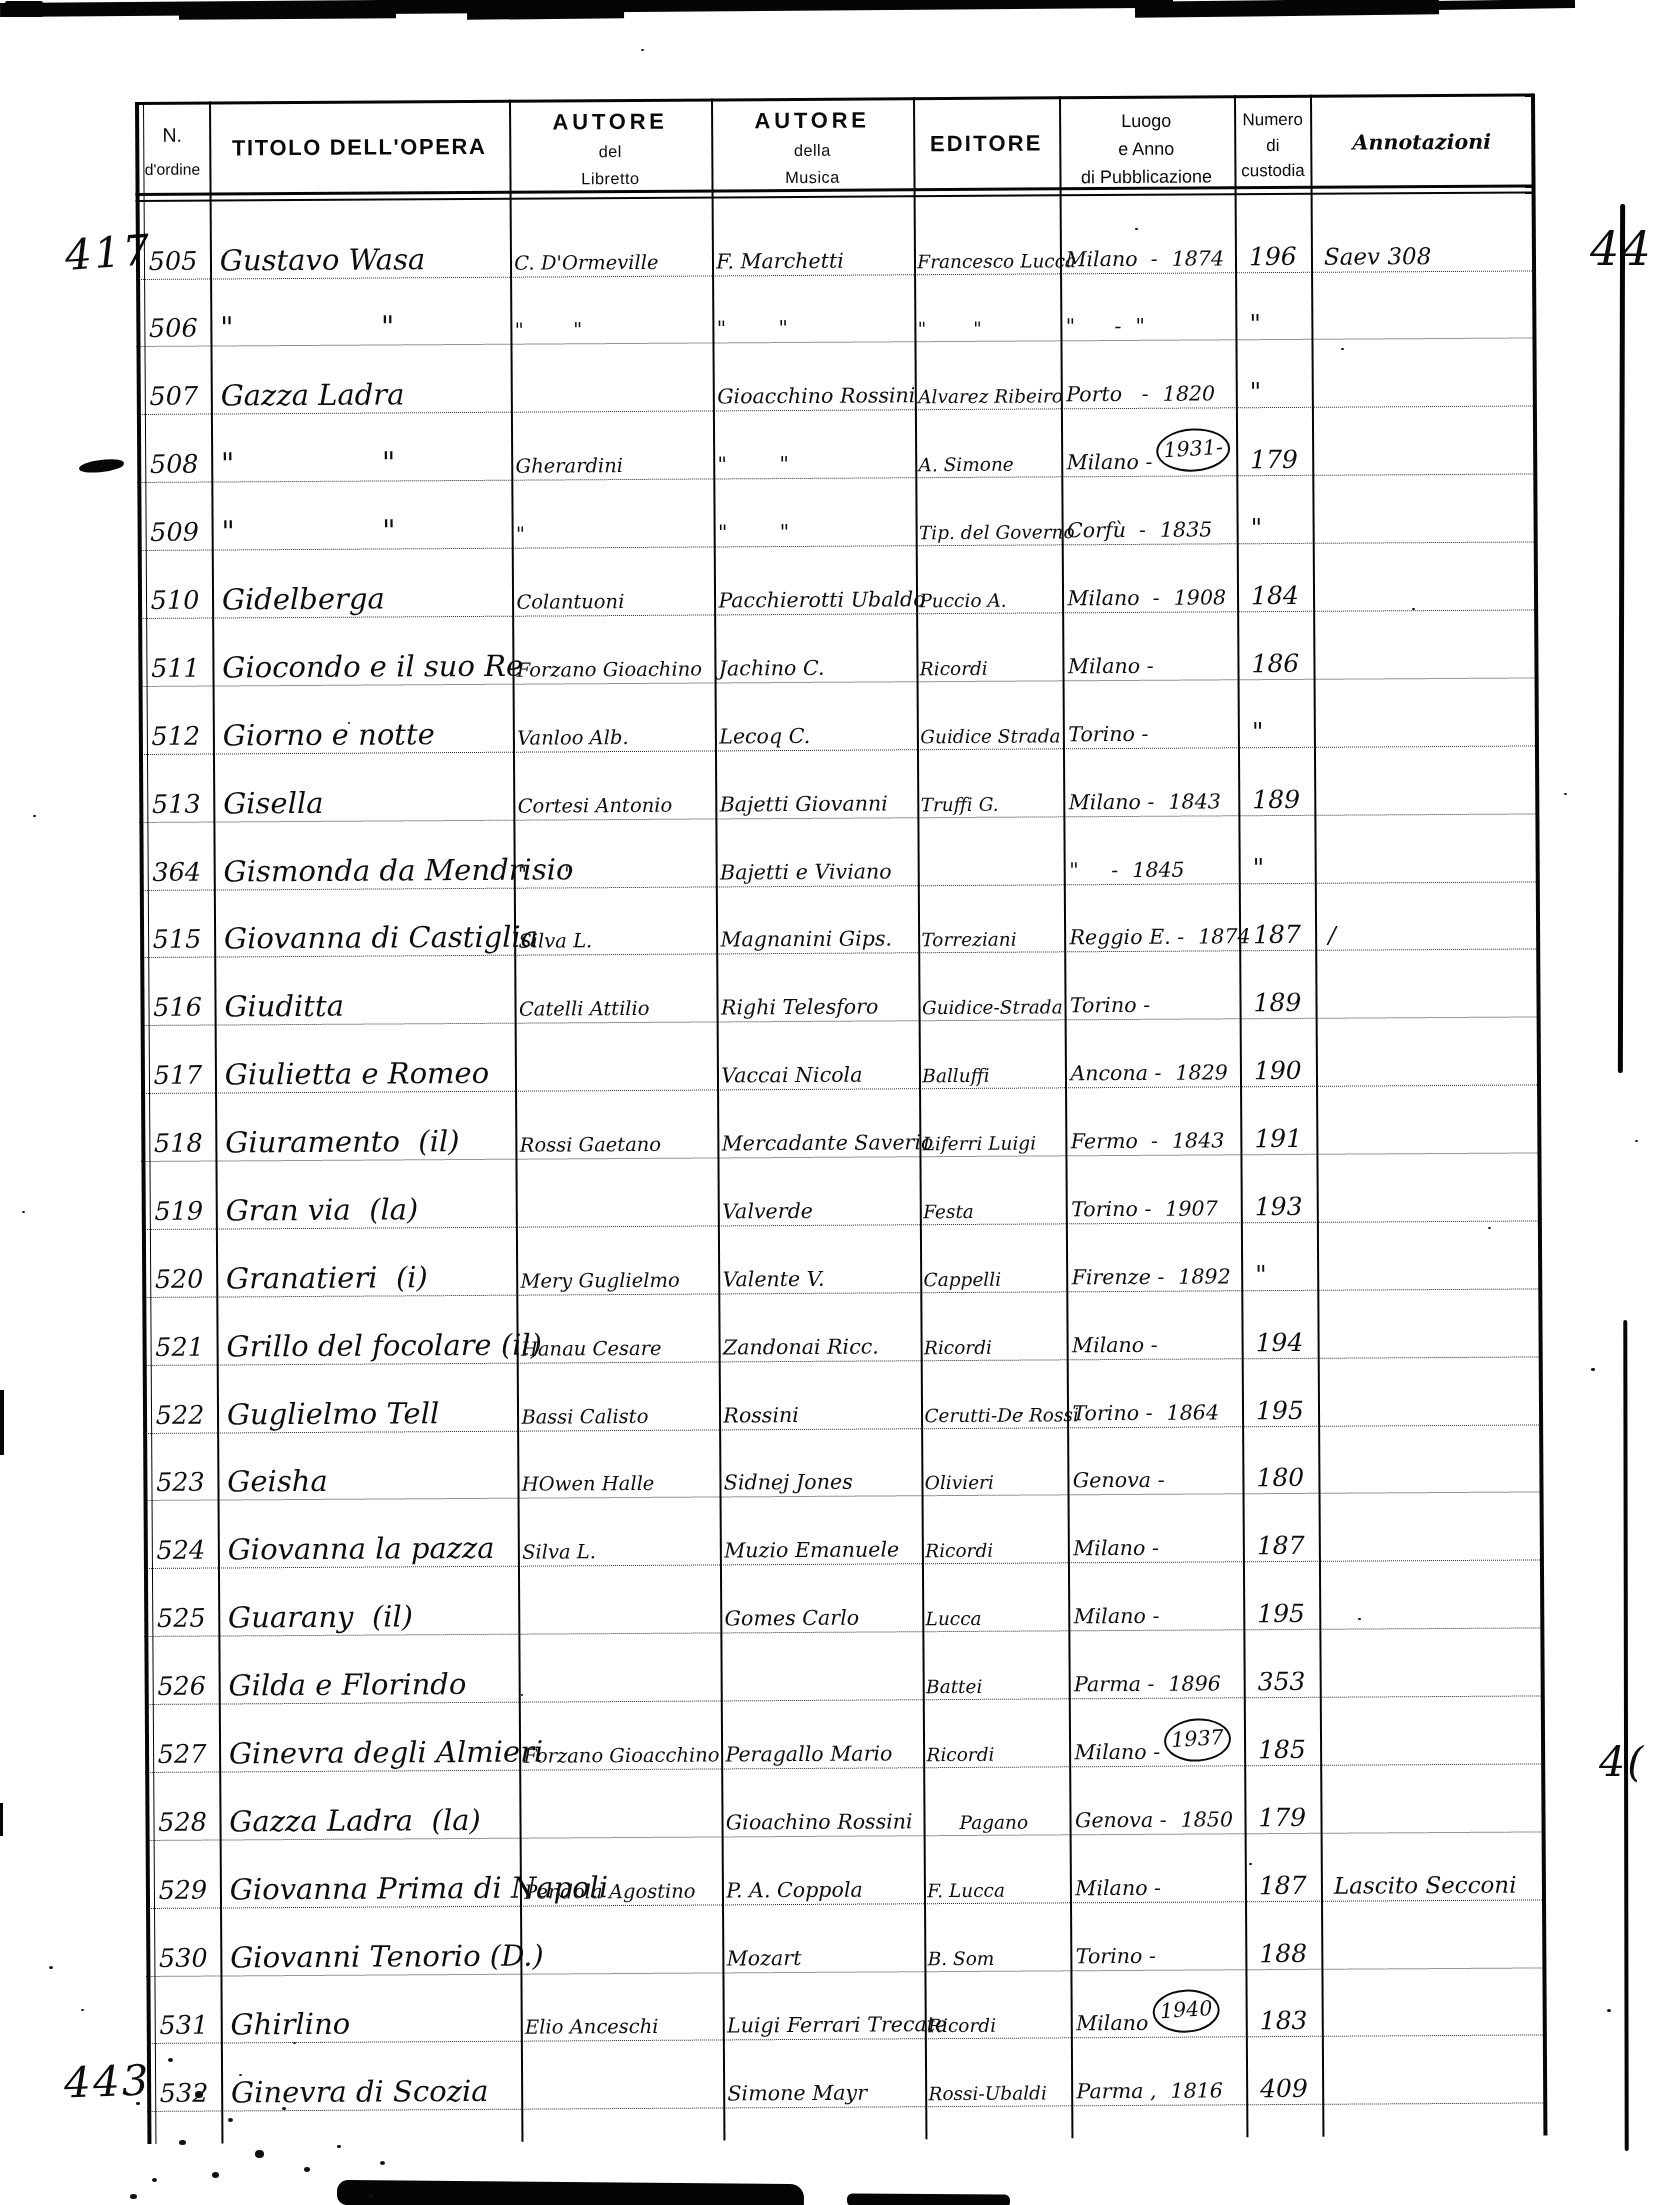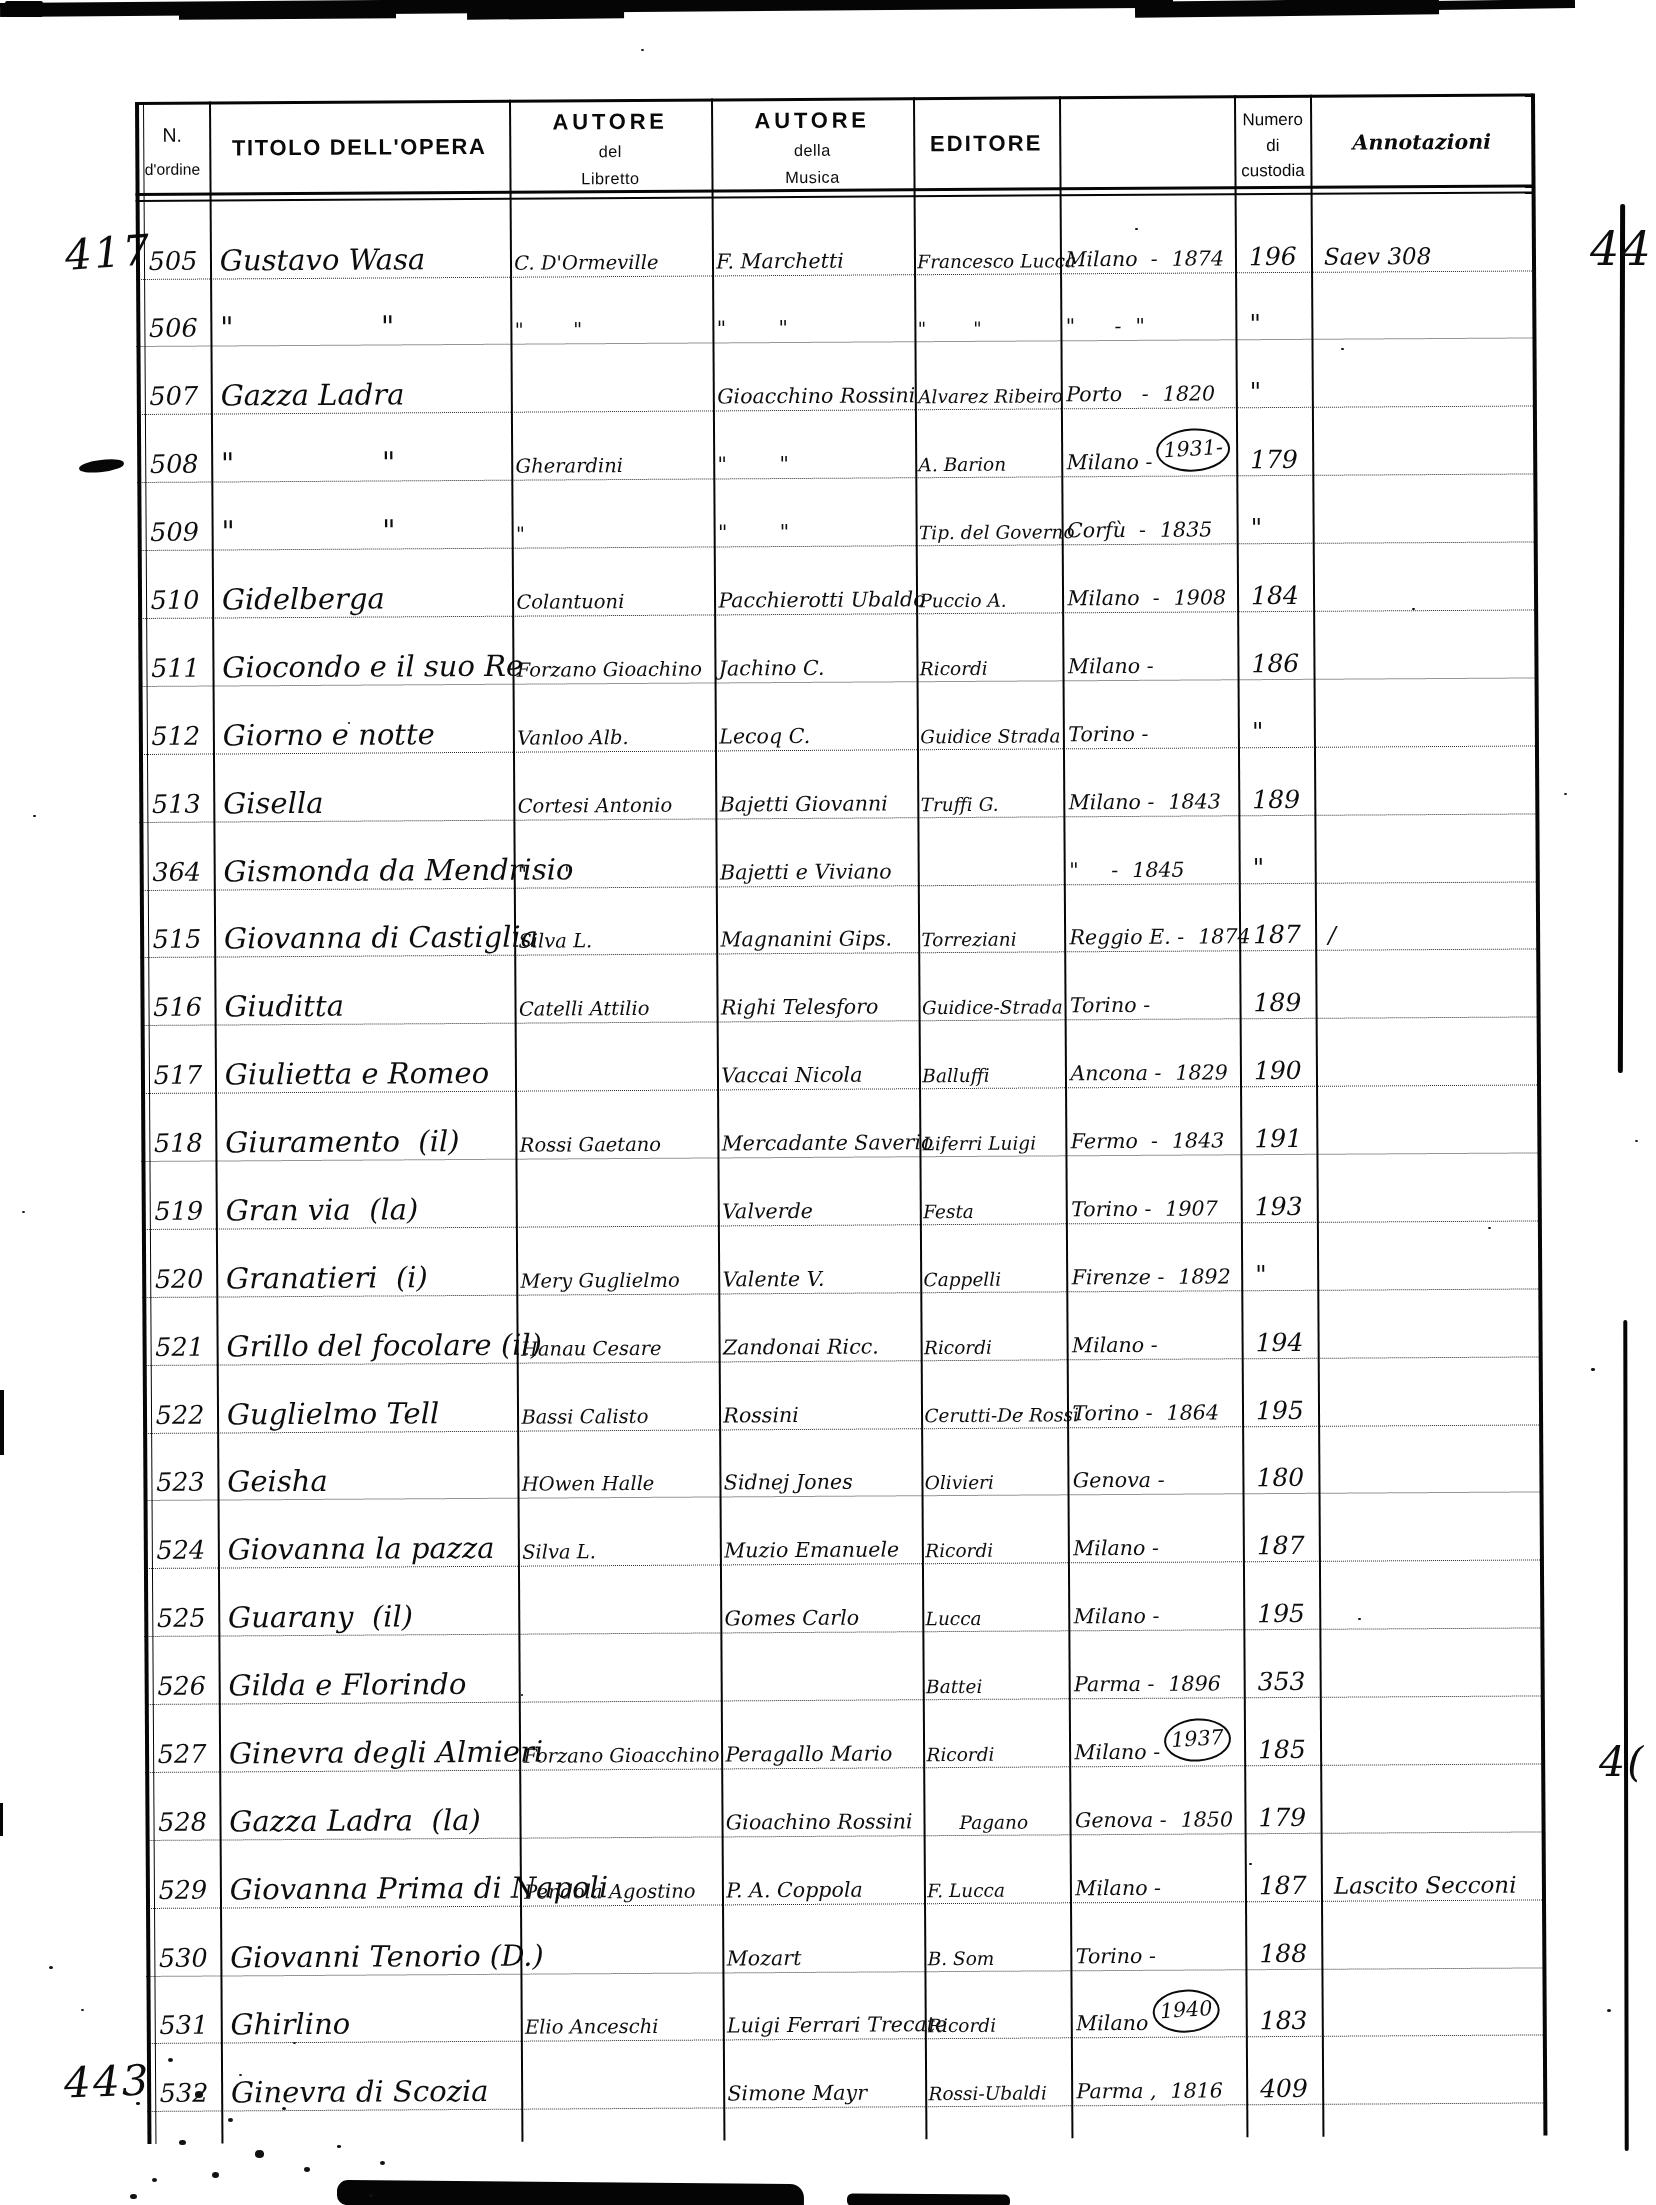--- a/index.html
+++ b/index.html
@@ -118,20 +118,25 @@
       <div class="big">AUTORE</div>
       <div class="small gap">del</div>
       <div class="small gap">Libretto</div>
     </div>
     <div class="hdr hdr-musica">
       <div class="big">AUTORE</div>
       <div class="small gap">della</div>
       <div class="small gap">Musica</div>
     </div>
     <div class="hdr hdr-editore">EDITORE</div>
+    <div class="hdr hdr-luogo">
+      <div>Luogo</div>
+      <div>e Anno</div>
+      <div>di Pubblicazione</div>
+    </div>
     <div class="hdr hdr-custodia">
       <div>Numero</div>
       <div>di</div>
       <div>custodia</div>
     </div>
     <div class="hdr hdr-annot">Annotazioni</div>
 
     <div id="rows-container">
         <div class="row" style="top: 109px;">
           <div class="cell hand c-n" style="left: 0px; width: 74px;">505</div>
@@ -161,21 +166,21 @@
           <div class="cell hand c-ed" style="left: 778px; width: 152px;">Alvarez Ribeiro</div>
           <div class="cell hand c-luogo" style="left: 924px; width: 179px;"><span>Porto   -</span><span style="margin-left: 14px;">1820</span></div>
           <div class="cell hand c-cust" style="left: 1099px; width: 77px;">"</div>
           <div class="cell hand c-ann" style="left: 1175px; width: 221px;"></div>
         </div>
         <div class="row" style="top: 312px;">
           <div class="cell hand c-n" style="left: 0px; width: 74px;">508</div>
           <div class="cell hand c-titolo" style="left: 74px; width: 304px;">"                "</div>
           <div class="cell hand c-lib" style="left: 374px; width: 206px;">Gherardini</div>
           <div class="cell hand c-mus" style="left: 576px; width: 212px;">"        "</div>
-          <div class="cell hand c-ed" style="left: 778px; width: 152px;">A. Barion</div>
+          <div class="cell hand c-ed" style="left: 778px; width: 152px;">A. Simone</div>
           <div class="cell hand c-luogo" style="left: 924px; width: 179px;"><span>Milano -</span><span class="circle">1931-</span></div>
           <div class="cell hand c-cust" style="left: 1099px; width: 77px;">179</div>
           <div class="cell hand c-ann" style="left: 1175px; width: 221px;"></div>
         </div>
         <div class="row" style="top: 380px;">
           <div class="cell hand c-n" style="left: 0px; width: 74px;">509</div>
           <div class="cell hand c-titolo" style="left: 74px; width: 304px;">"                "</div>
           <div class="cell hand c-lib" style="left: 374px; width: 206px;">"</div>
           <div class="cell hand c-mus" style="left: 576px; width: 212px;">"        "</div>
           <div class="cell hand c-ed" style="left: 778px; width: 152px;">Tip. del Governo</div>

